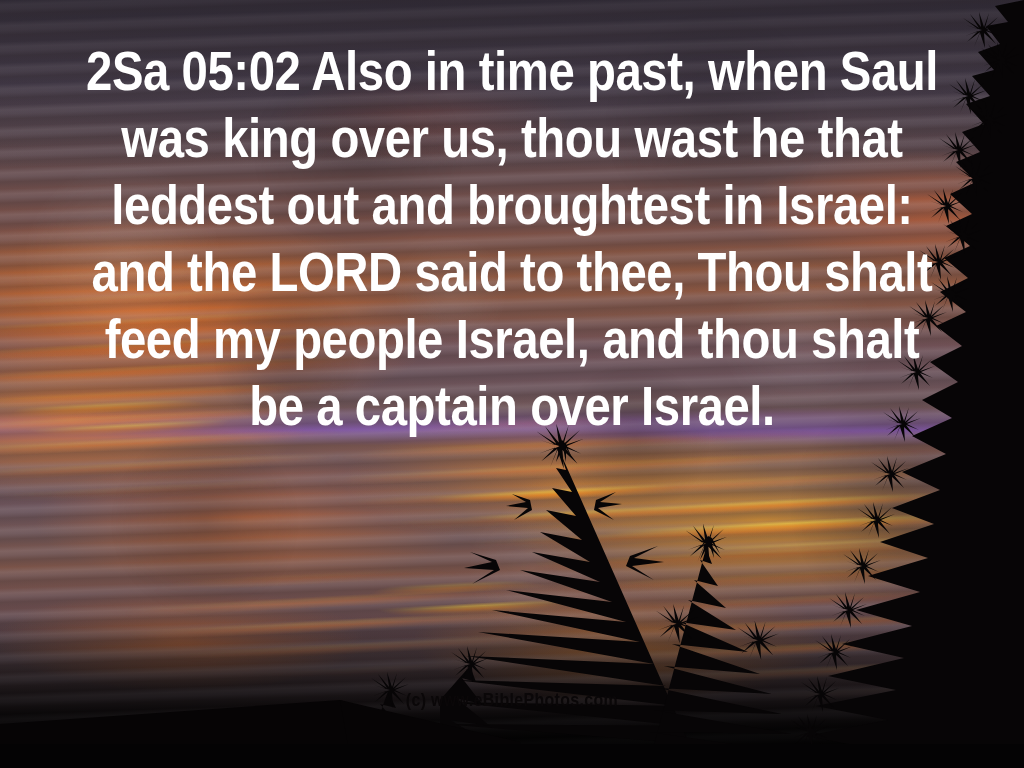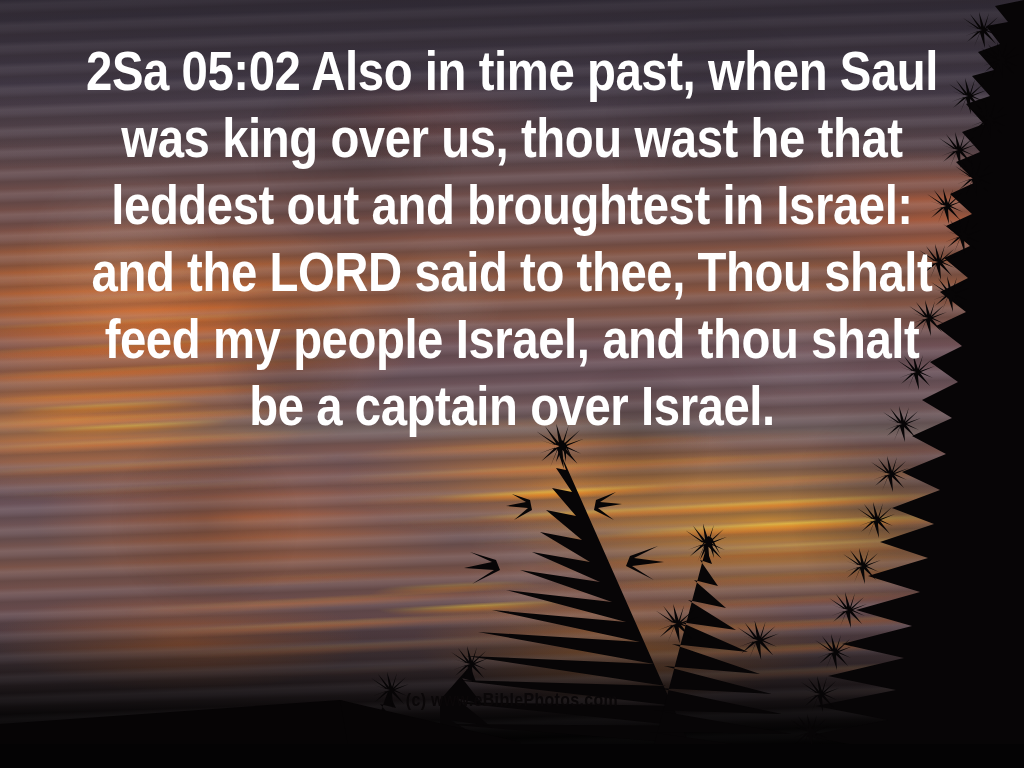--- a/index.html
+++ b/index.html
@@ -6,21 +6,21 @@
   html, body {
     margin: 0;
     padding: 0;
     background: #000;
   }
   #stage {
     position: relative;
     width: 1024px;
     height: 768px;
     overflow: hidden;
-    background: #737373;
+    background: #8b5cf6;
     font-family: "Liberation Sans", "DejaVu Sans", sans-serif;
   }
 
   
   .layer {
     position: absolute;
     inset: 0;
     pointer-events: none;
   }
 

